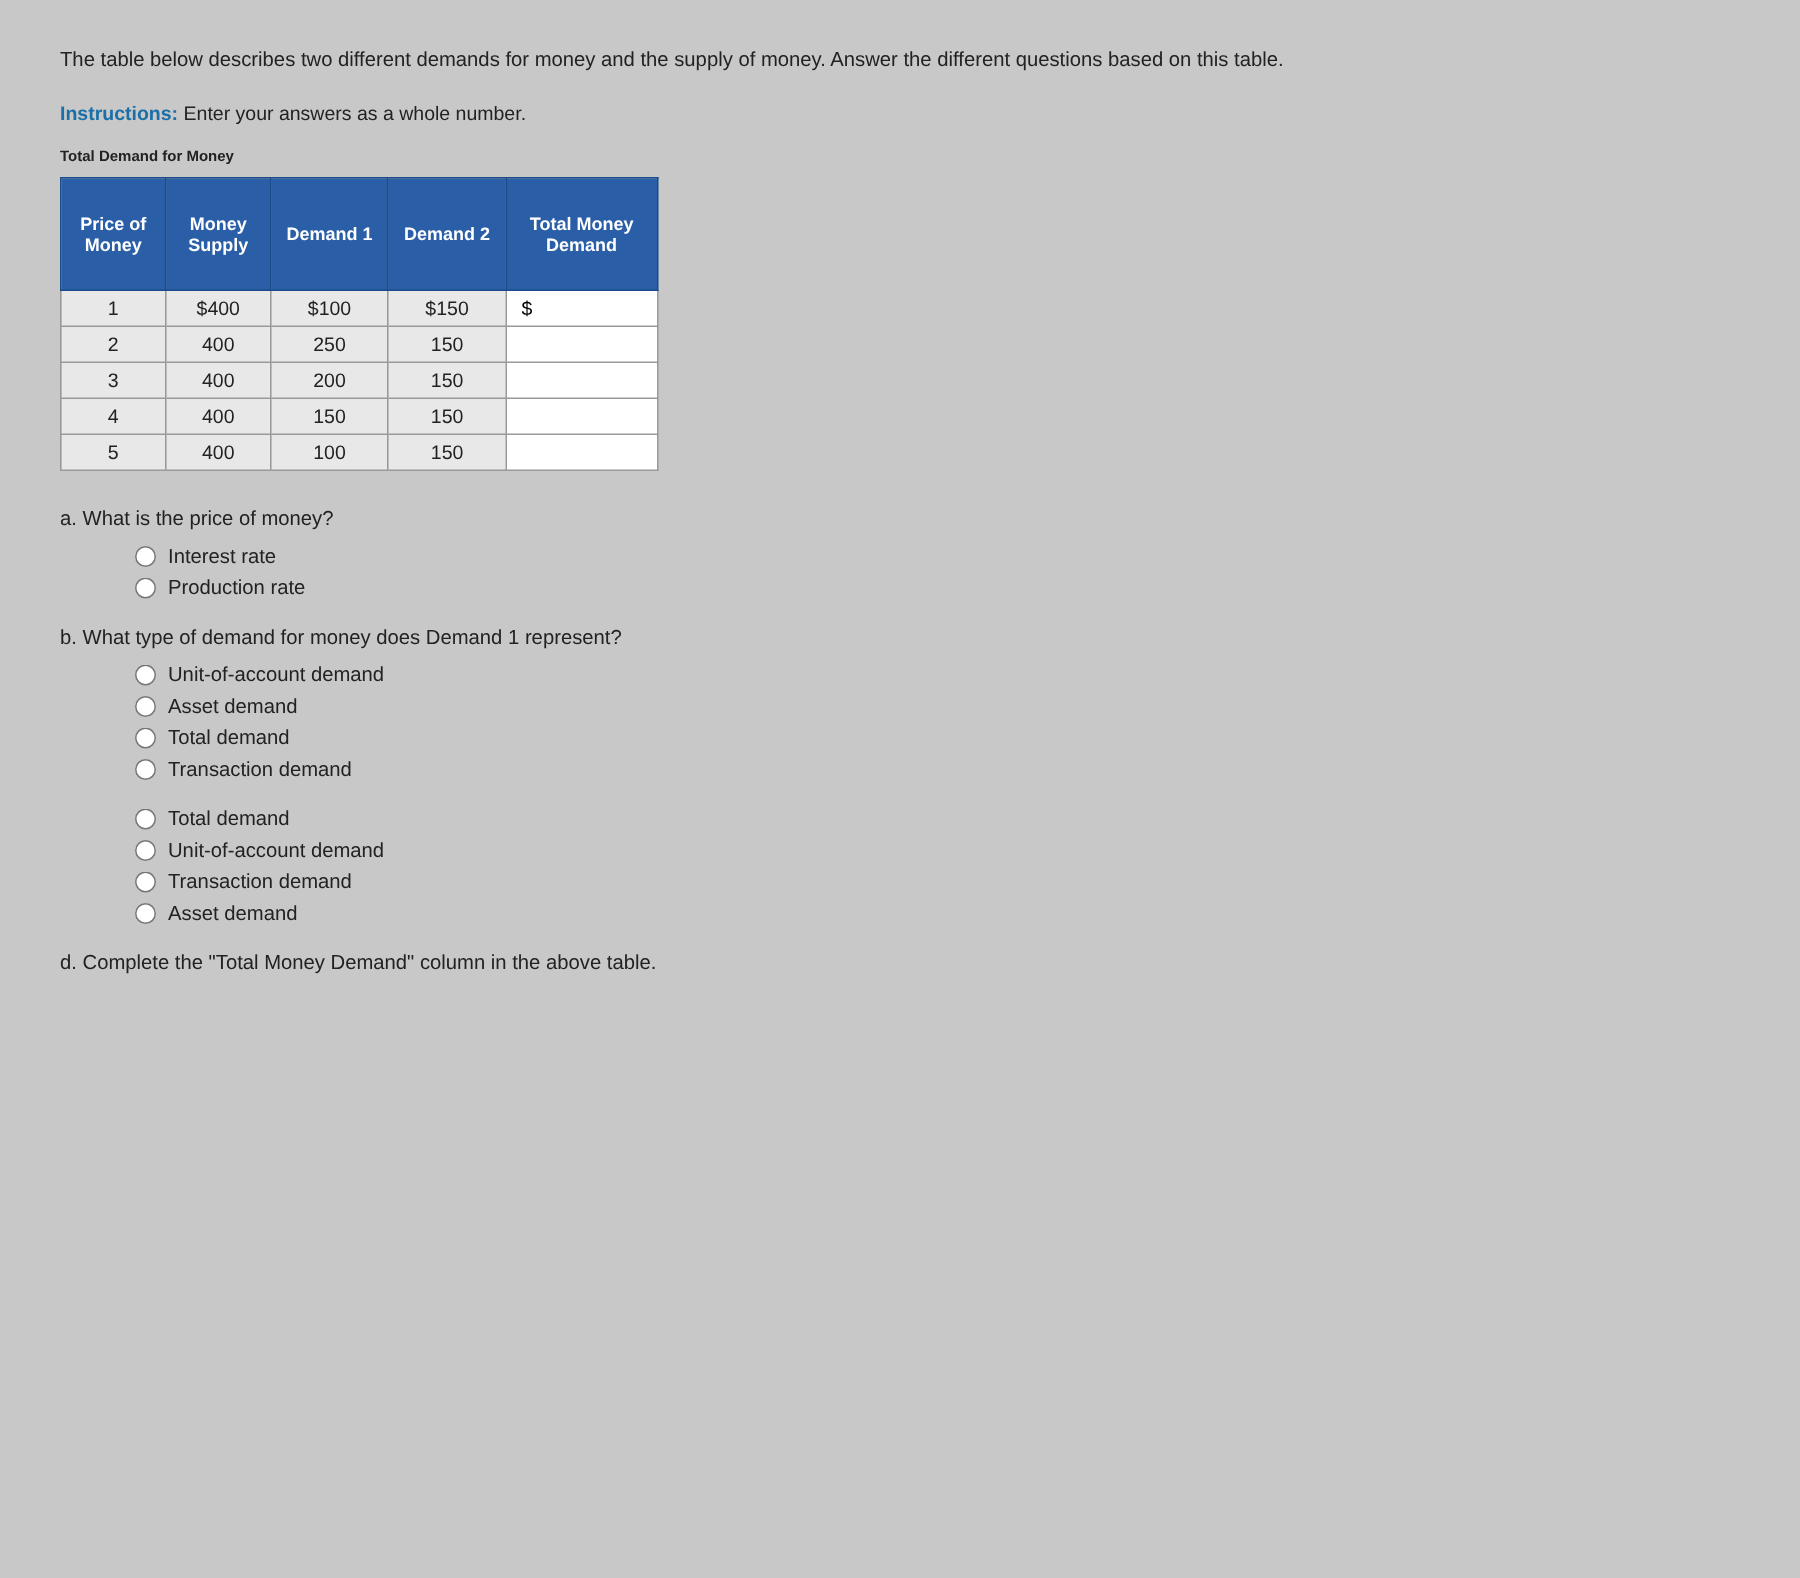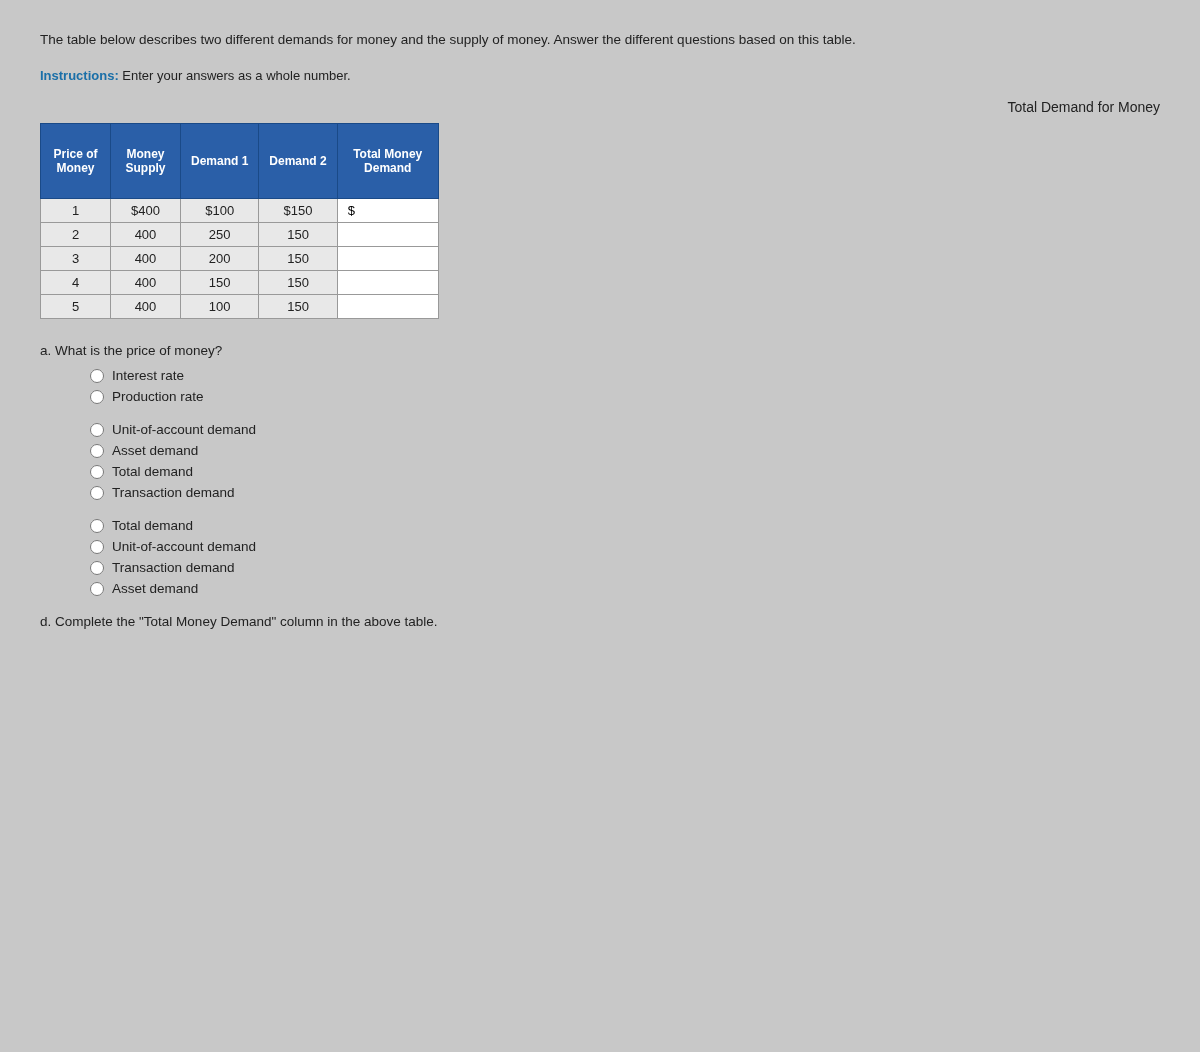--- a/index.html
+++ b/index.html
@@ -29,24 +29,23 @@
       font-size: 13px;
       margin-bottom: 16px;
     }
 
     .instructions span.label {
       font-weight: bold;
       color: #1a6fa8;
     }
 
     .section-title {
-      font-weight: normal;
-      font-size: 14px;
+      font-weight: bold;
+      font-size: 10px;
       margin-bottom: 8px;
-      text-align: right;
     }
 
     table {
       border-collapse: collapse;
       margin-bottom: 24px;
       font-size: 13px;
     }
 
     table th {
       background-color: #2a5fa8;
@@ -183,20 +182,21 @@
         <label for="qa-opt1">Interest rate</label>
       </div>
       <div class="option-item">
         <input type="radio" name="question-a" id="qa-opt3" style="">
         <label for="qa-opt3">Production rate</label>
       </div>
     </div>
 </div>
 
 <div class="question">
+  <p class="question-text">b. What type of demand for money does Demand 1 represent?</p>
   <div class="options" id="options-b">
   <div class="option-item">
         <input type="radio" name="question-b" id="qb-opt0" style="">
         <label for="qb-opt0">Unit-of-account demand</label>
       </div>
       <div class="option-item">
         <input type="radio" name="question-b" id="qb-opt1" style="">
         <label for="qb-opt1">Asset demand</label>
       </div>
       <div class="option-item">

